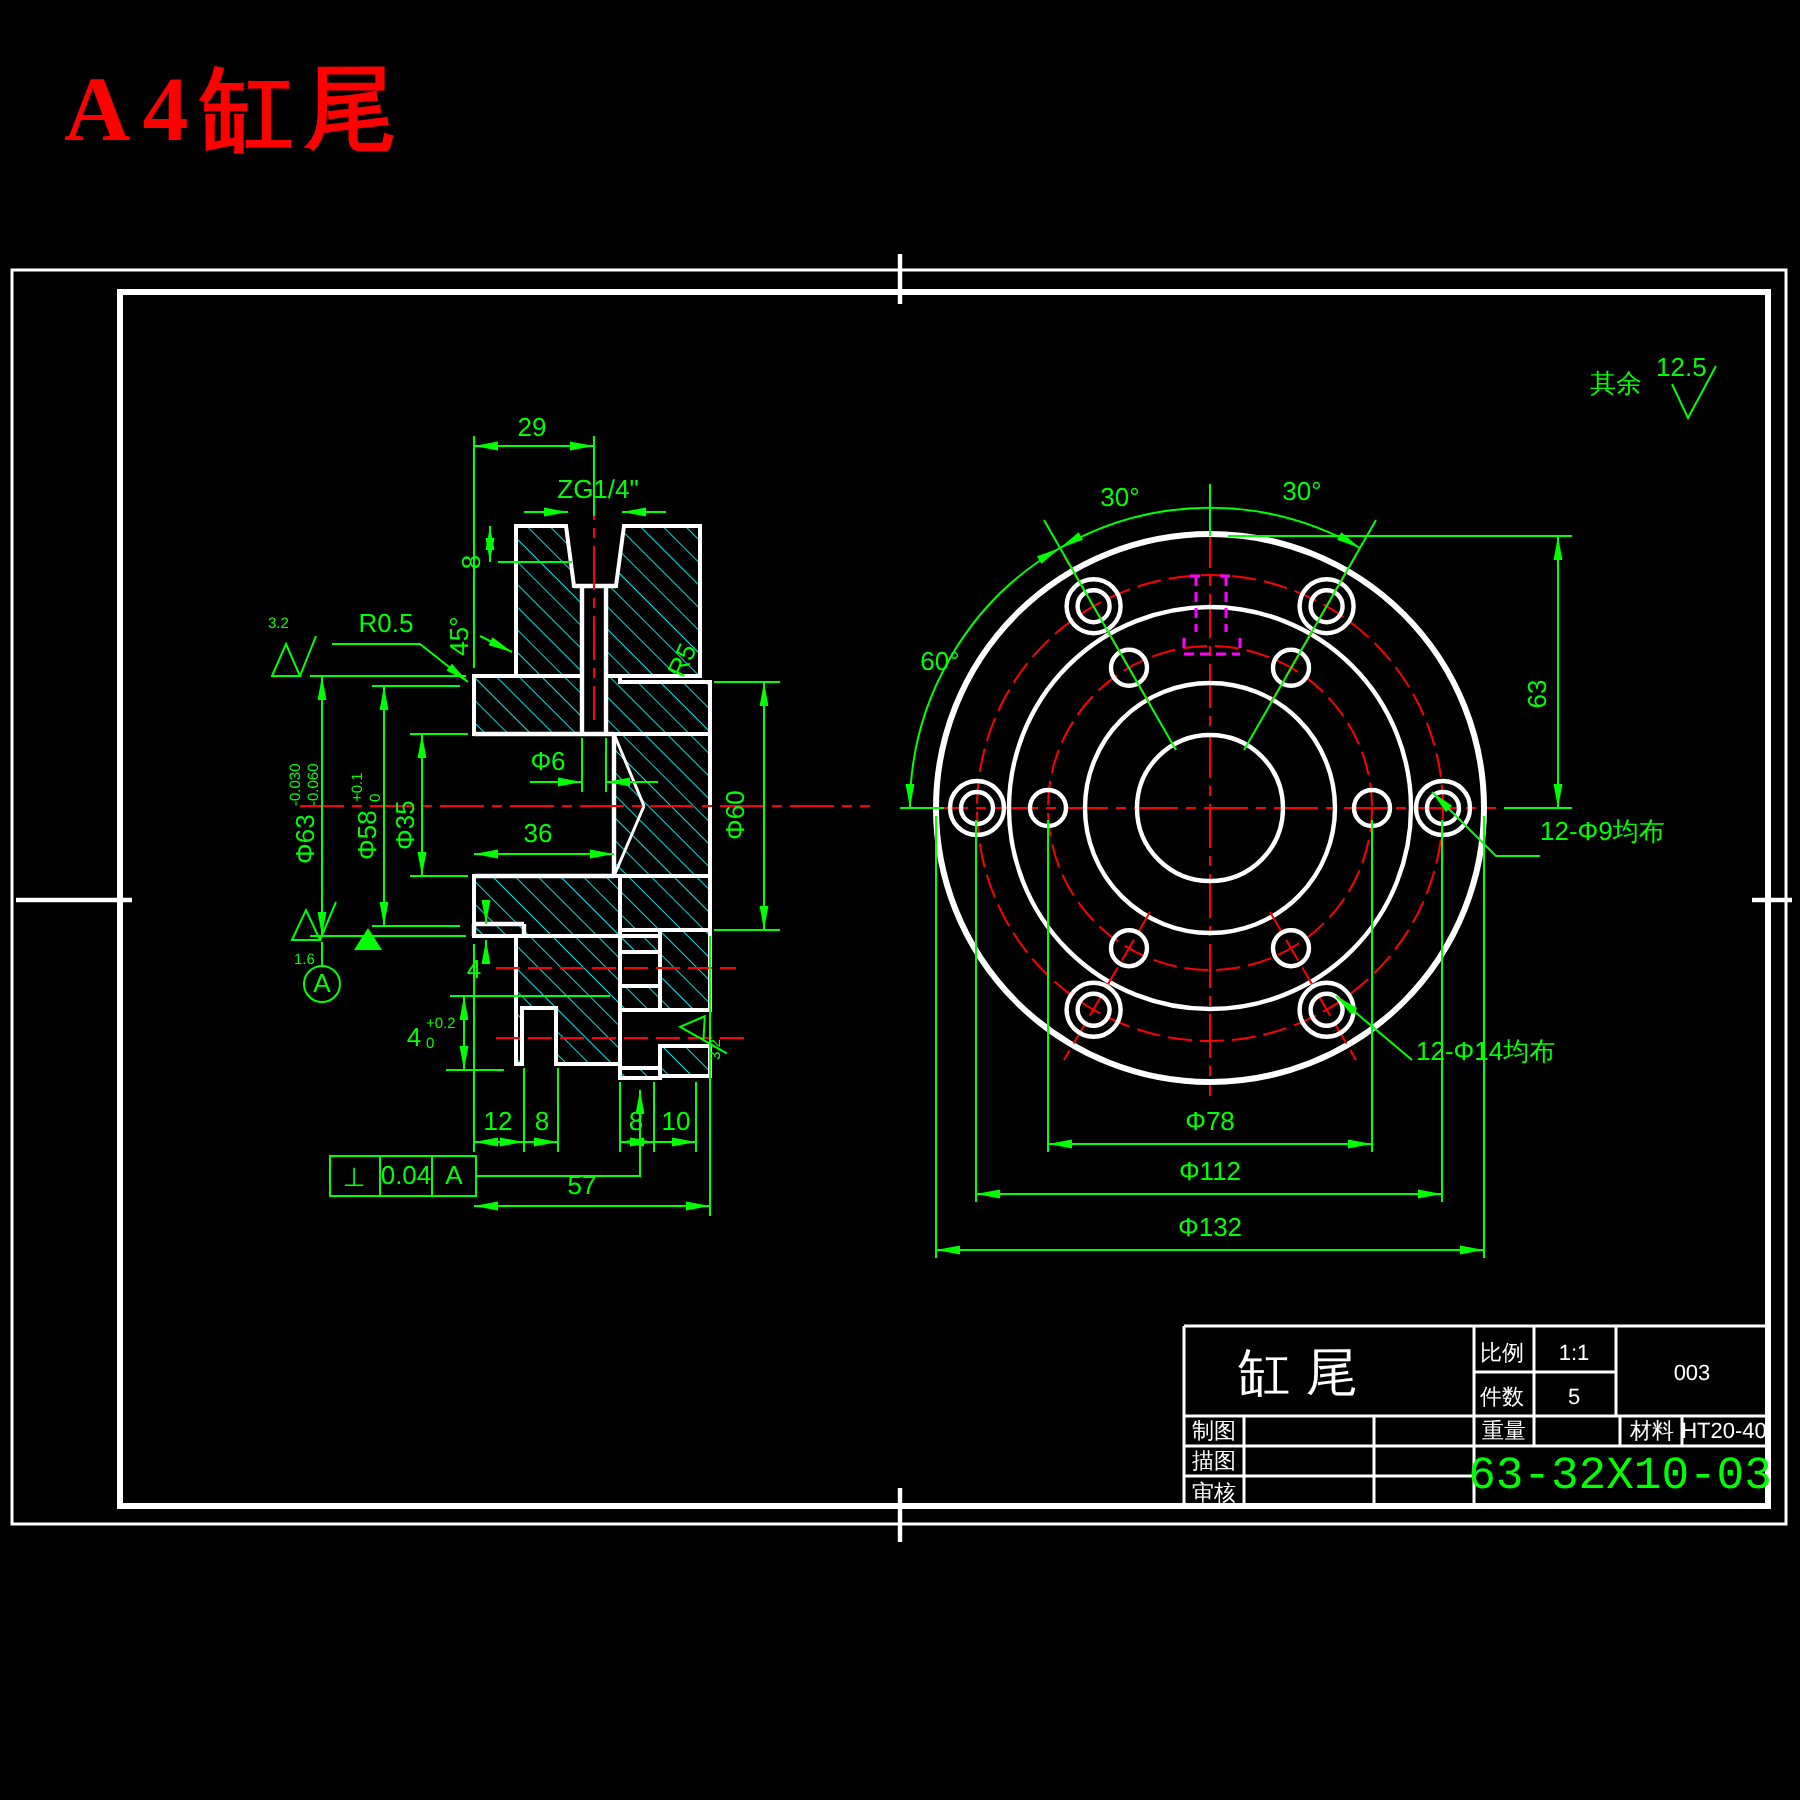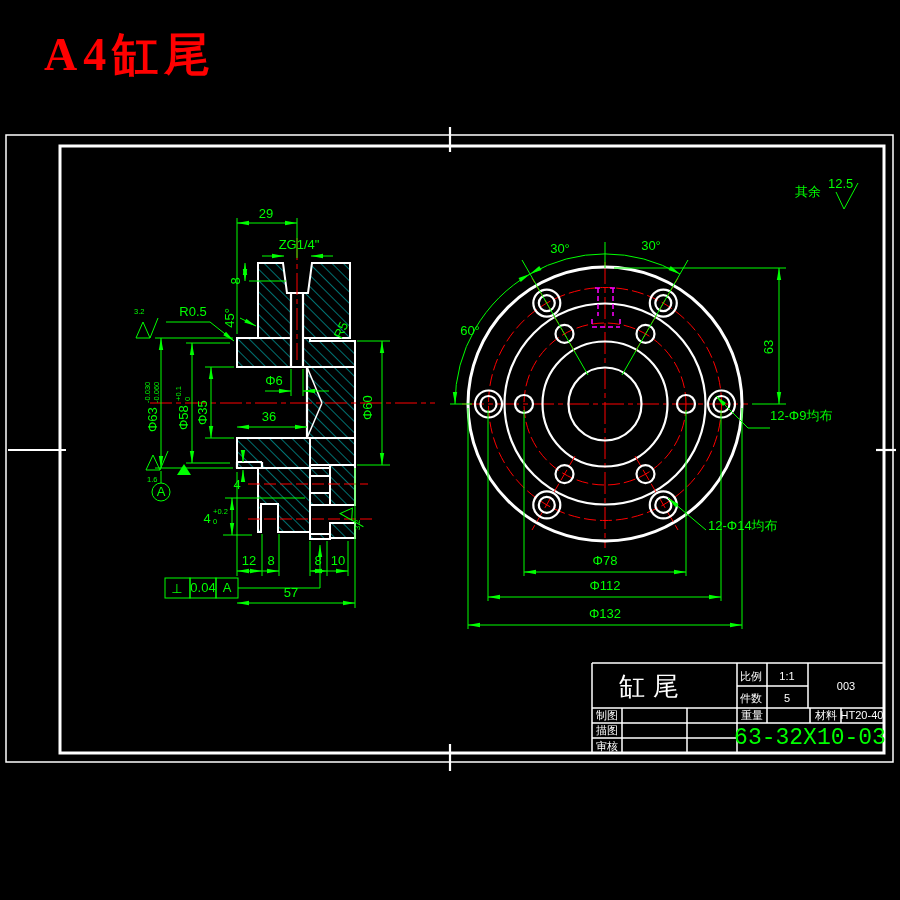--- a/index.html
+++ b/index.html
@@ -1,17 +1,17 @@
 <!DOCTYPE html>
 <html><head>
 <meta charset="utf-8">
 <style>
   html,body{margin:0;padding:0;background:#000;width:900px;height:900px;overflow:hidden}
   #stage{position:relative;width:900px;height:900px;background:#000;font-family:"Liberation Sans",sans-serif}
-  #doc-title{position:absolute;left:44px;top:24px;font-family:"Liberation Serif",serif;font-weight:bold;
+  #doc-title{position:absolute;left:32px;top:24px;font-family:"Liberation Serif",serif;font-weight:bold;
              font-size:46px;color:#f00;letter-spacing:6px}
   svg{position:absolute;left:0;top:0}
   .wl{stroke:#fff;stroke-width:2.2;fill:none}
   .wl3{stroke:#fff;stroke-width:3;fill:none}
   .wl1{stroke:#fff;stroke-width:1.5;fill:none}
   .dim{stroke:#00ff00;stroke-width:1;fill:none}
   .cl{stroke:#ff0000;stroke-width:1;fill:none;stroke-dasharray:22 4 5 4}
   .cld{stroke:#ff0000;stroke-width:1;fill:none;stroke-dasharray:12 4}
   .hid{stroke:#ff00ff;stroke-width:1.5;fill:none;stroke-dasharray:5 3}
   .hz{fill:url(#hatch);stroke:#fff;stroke-width:2}

